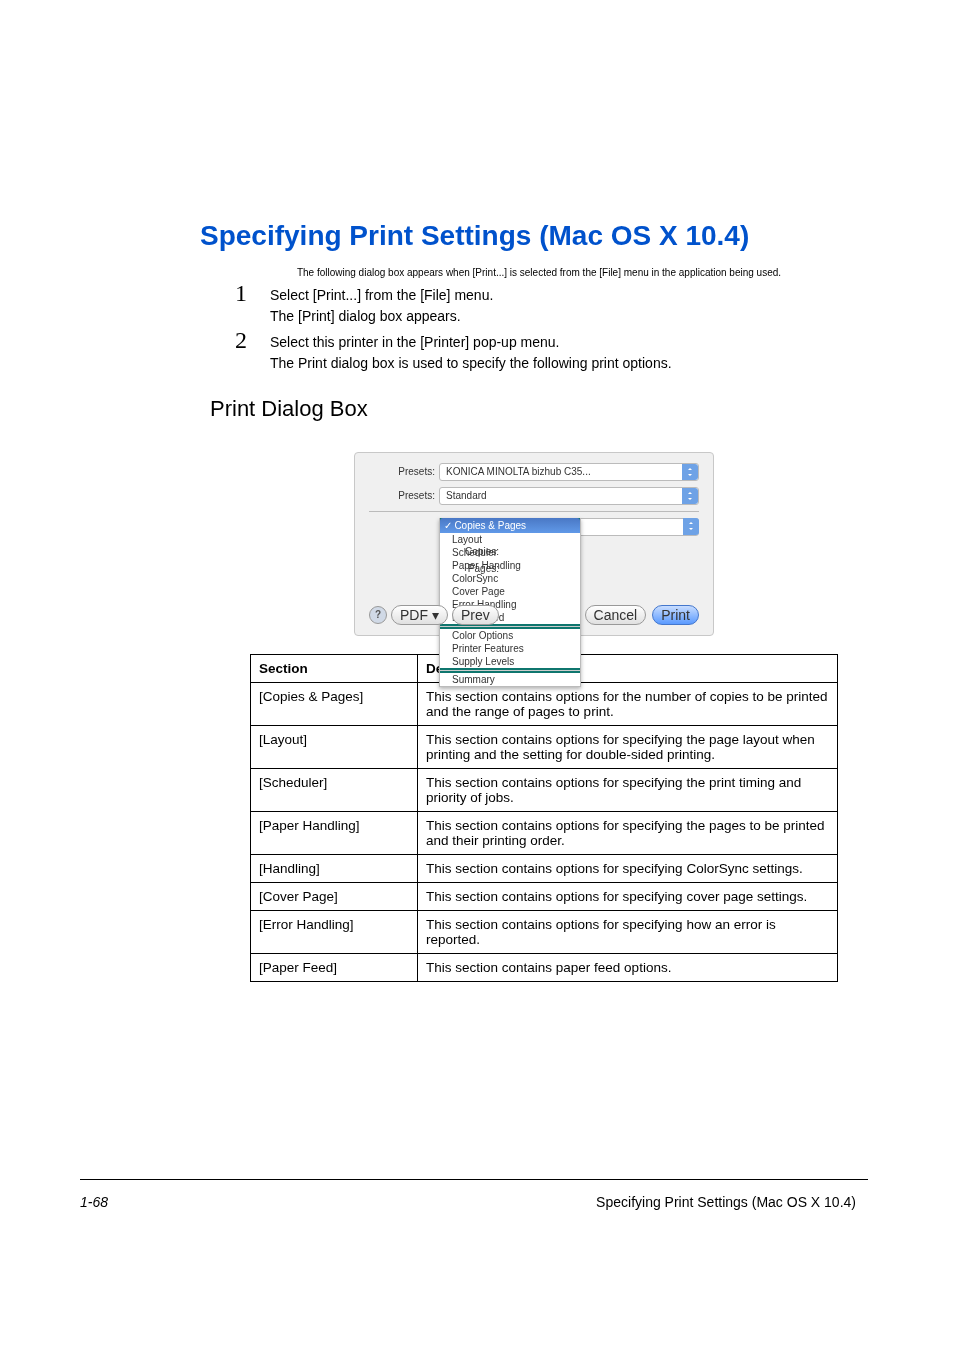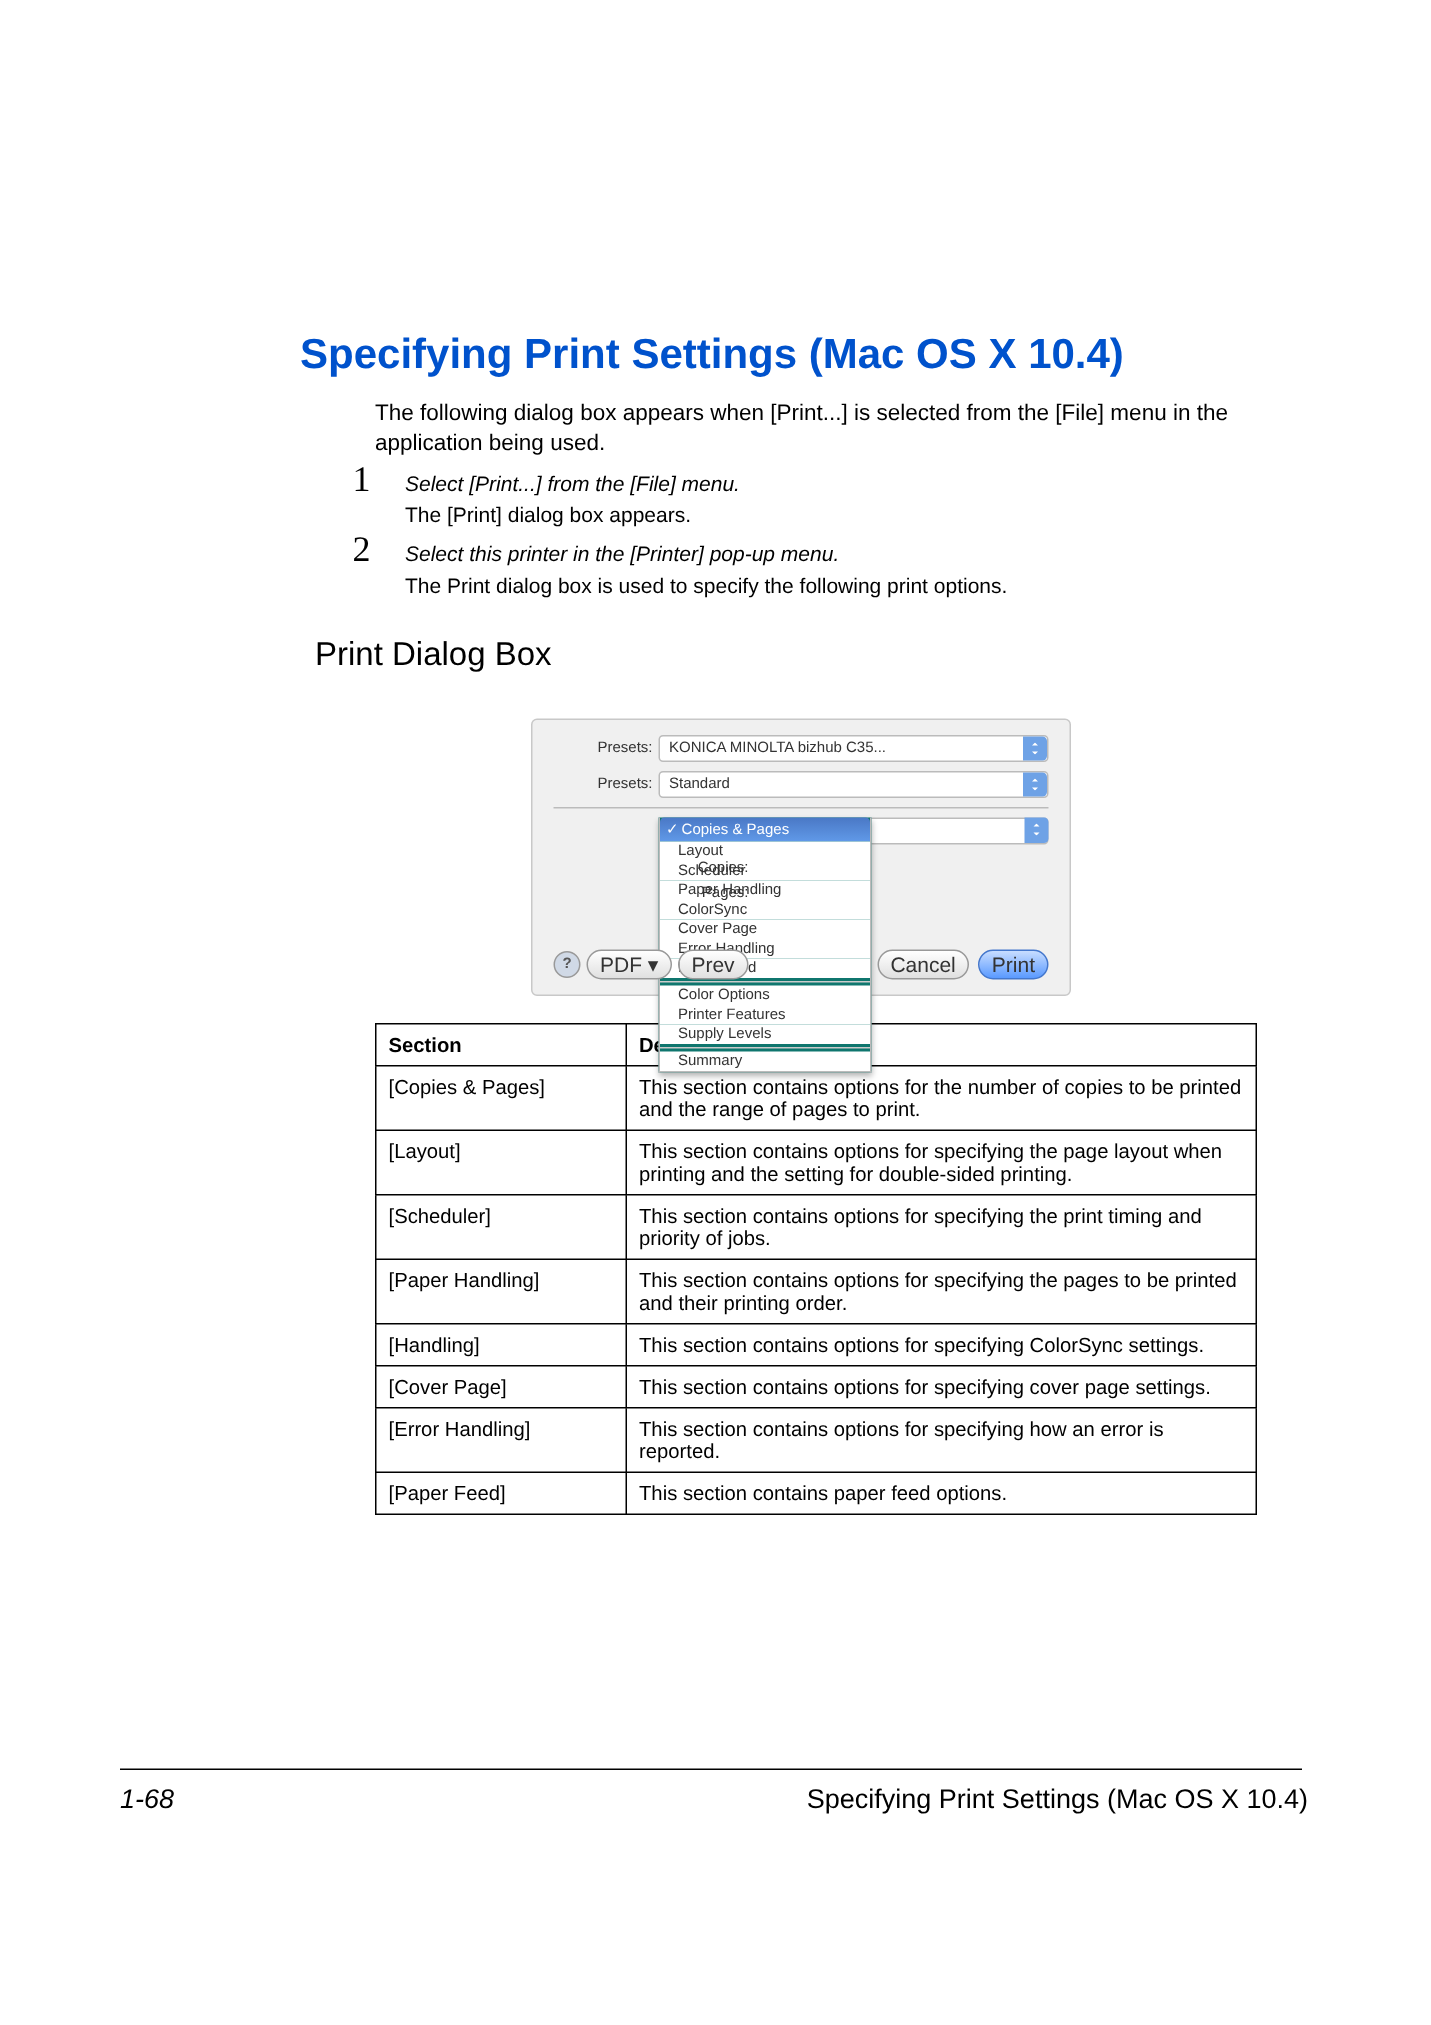--- a/index.html
+++ b/index.html
@@ -22,42 +22,42 @@
     padding-right: 40px;
   }
   .h1 {
     color: #0052cc;
     font-size: 28px;
     font-weight: bold;
     margin-bottom: 14px;
     margin-left: -40px;
   }
   .intro {
-    font-size: 15px;
+    font-size: 10px;
     line-height: 1.35;
     margin-bottom: 6px;
     margin-left: 10px;
+    text-align: center;
   }
   .step {
     position: relative;
     margin-left: 10px;
     margin-bottom: 4px;
   }
   .step-num {
     position: absolute;
     left: -15px;
     top: -6px;
     font-size: 24px;
     font-family: Georgia, serif;
   }
   .step-body {
     font-size: 14px;
     padding-left: 20px;
     line-height: 1.4;
-    font-style: italic;
   }
   .step-sub {
     font-size: 14px;
     padding-left: 20px;
     line-height: 1.4;
     margin-top: 2px;
   }
   .h2 {
     font-size: 22px;
     font-weight: normal;
@@ -225,25 +225,25 @@
   .footer-line {
     position: absolute;
     left: 80px;
     right: 80px;
     bottom: 170px;
     border-top: 1.5px solid #000;
   }
   .footer {
     position: absolute;
     left: 80px;
-    right: 76px;
+    right: 92px;
     bottom: 140px;
     display: flex;
     justify-content: space-between;
-    font-size: 18px;
+    font-size: 14px;
     align-items: flex-end;
   }
   .footer .pgnum {
     font-style: italic;
   }
   .overlay-left {
     position: absolute;
     left: 0;
     top: 96px;
     font-size: 10px;

